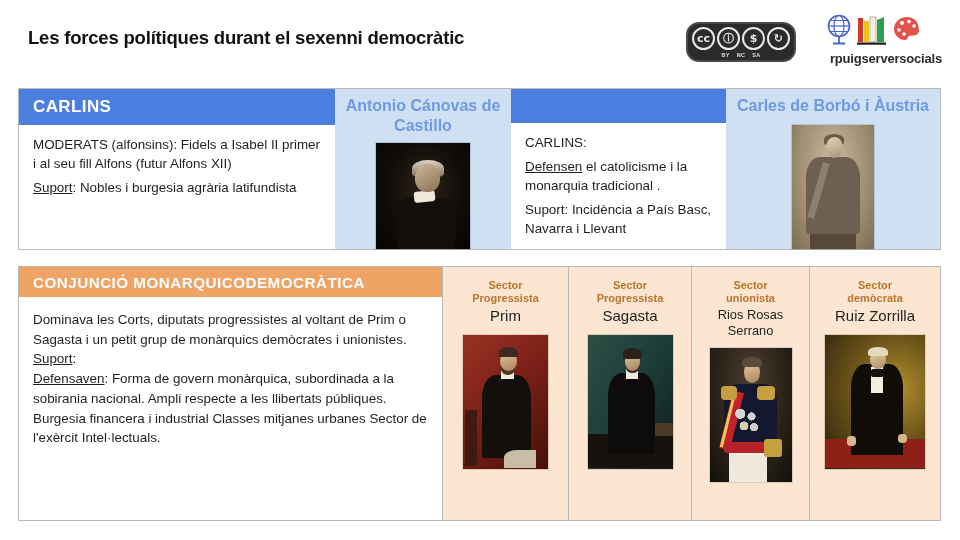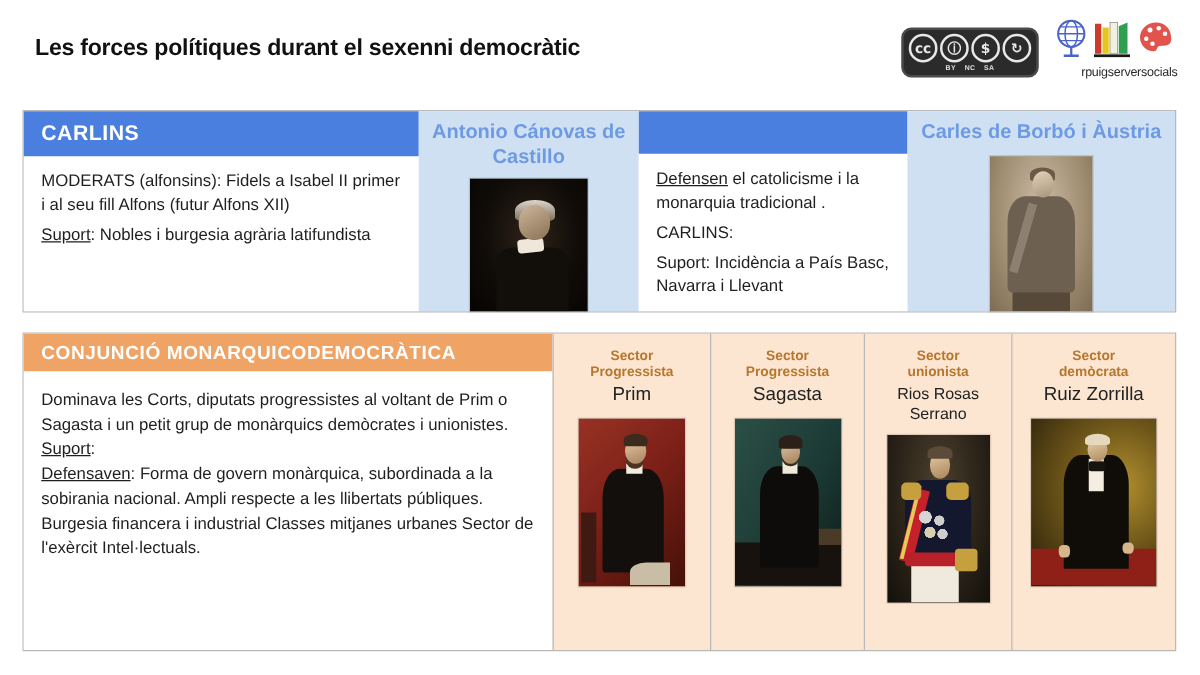--- a/index.html
+++ b/index.html
@@ -37,21 +37,21 @@
     position: absolute;
     right: 18px; top: 14px;
     height: 56px;
     display: flex;
     align-items: center;
     gap: 10px;
   }
   .cc-badge {
     background: #2b2b2b;
     border: 2px solid #4a4a4a;
-    border-radius: 8px;
+    border-radius: 13px;
     padding: 3px 4px 2px 4px;
     display: flex;
     flex-direction: column;
     align-items: center;
     gap: 1px;
   }
   .cc-row {
     display: flex;
     gap: 2px;
     align-items: center;
@@ -85,22 +85,22 @@
     align-items: center;
     gap: 1px;
   }
   .rp-icons {
     display: flex;
     align-items: flex-end;
     gap: 5px;
     height: 32px;
   }
   .rp-label {
-    font-size: 10px;
-    font-weight: normal;
+    font-size: 13px;
+    font-weight: bold;
     color: #2a2a2a;
     letter-spacing: -0.2px;
     padding-left: 24px;
   }
 
   
   #row-dretes {
     position: absolute;
     left: 18px; top: 88px;
     width: 923px; height: 162px;
@@ -416,24 +416,24 @@
         <div class="pf collar"></div>
       <div class="pf hair"></div>
         <div class="pf head"></div>
     </div>
   </div>
 
   <div class="col-text" id="carlins-text">
     <div class="band-blue"></div>
     <div class="body-text">
       <p>
-        <span class="u">Defensen</span><span> el catolicisme i la monarquia tradicional .</span>
+        <span class="b">CARLINS</span><span>:</span>
       </p>
       <p>
-        <span class="b">CARLINS</span><span>:</span>
+        <span class="u">Defensen</span><span> el catolicisme i la monarquia tradicional .</span>
       </p>
       <p>Suport: Incidència a País Basc, Navarra i Llevant</p>
     </div>
   </div>
 
   <div class="col-portrait-blue" id="carles-col">
     <div class="pname-blue">Carles de Borbó i Àustria</div>
     <div class="portrait" id="pt-carles">
       <div class="pf bg"></div>
         <div class="pf legs"></div>

